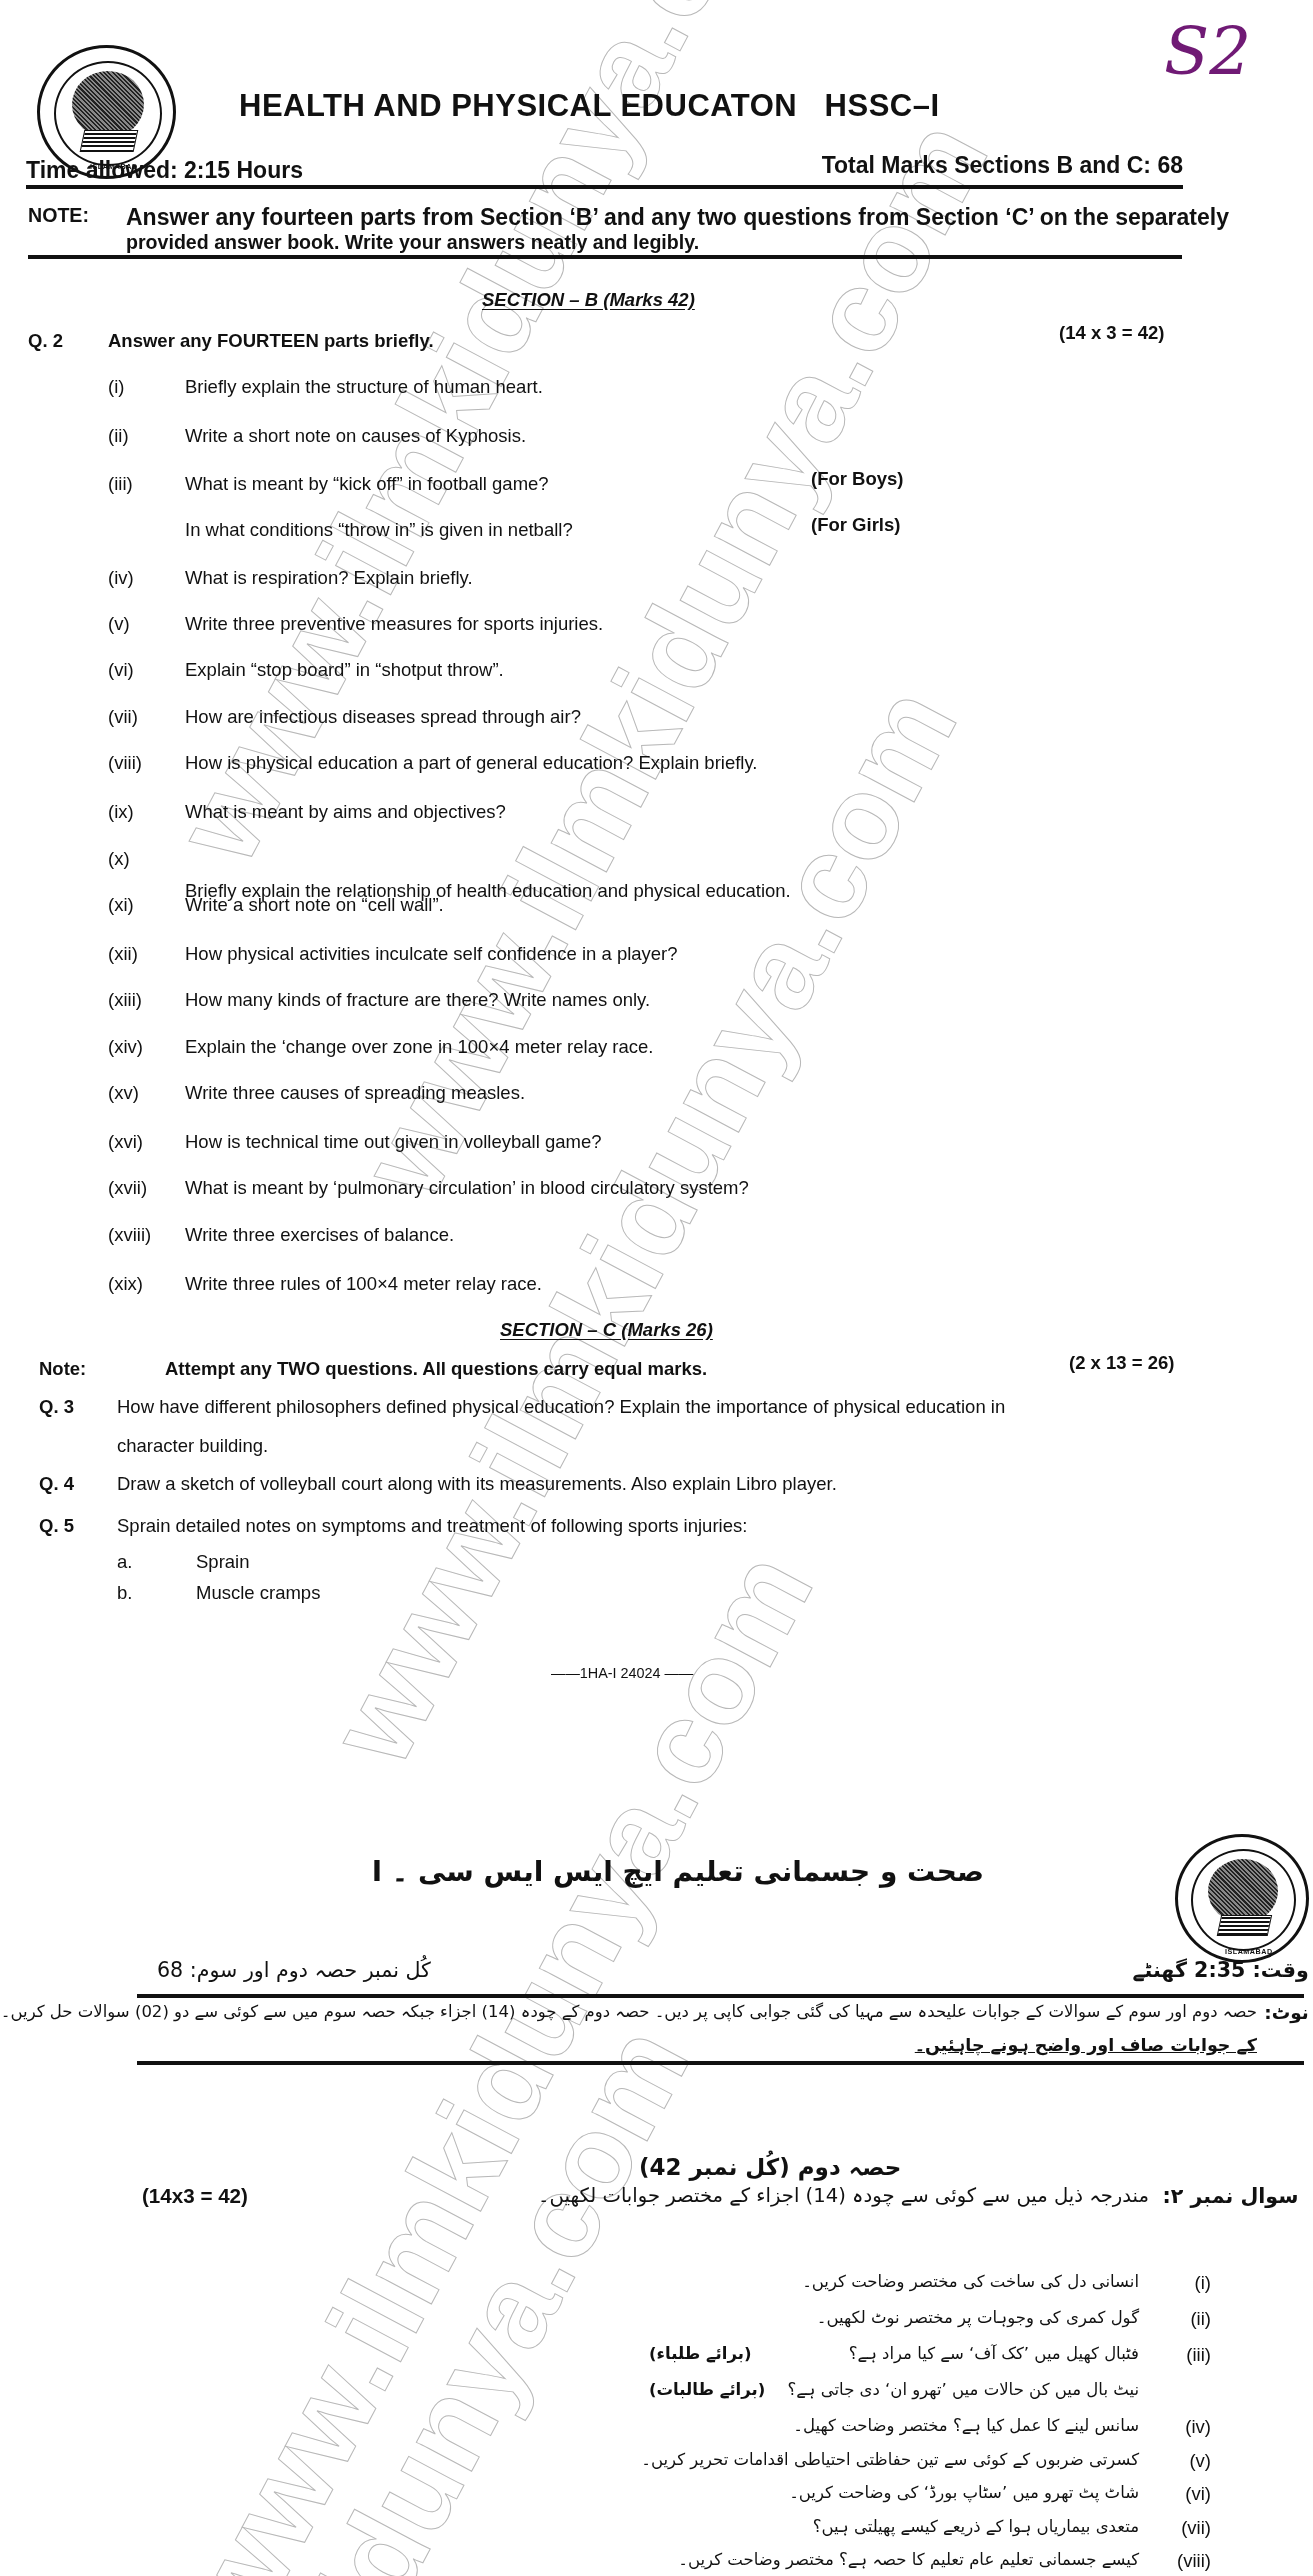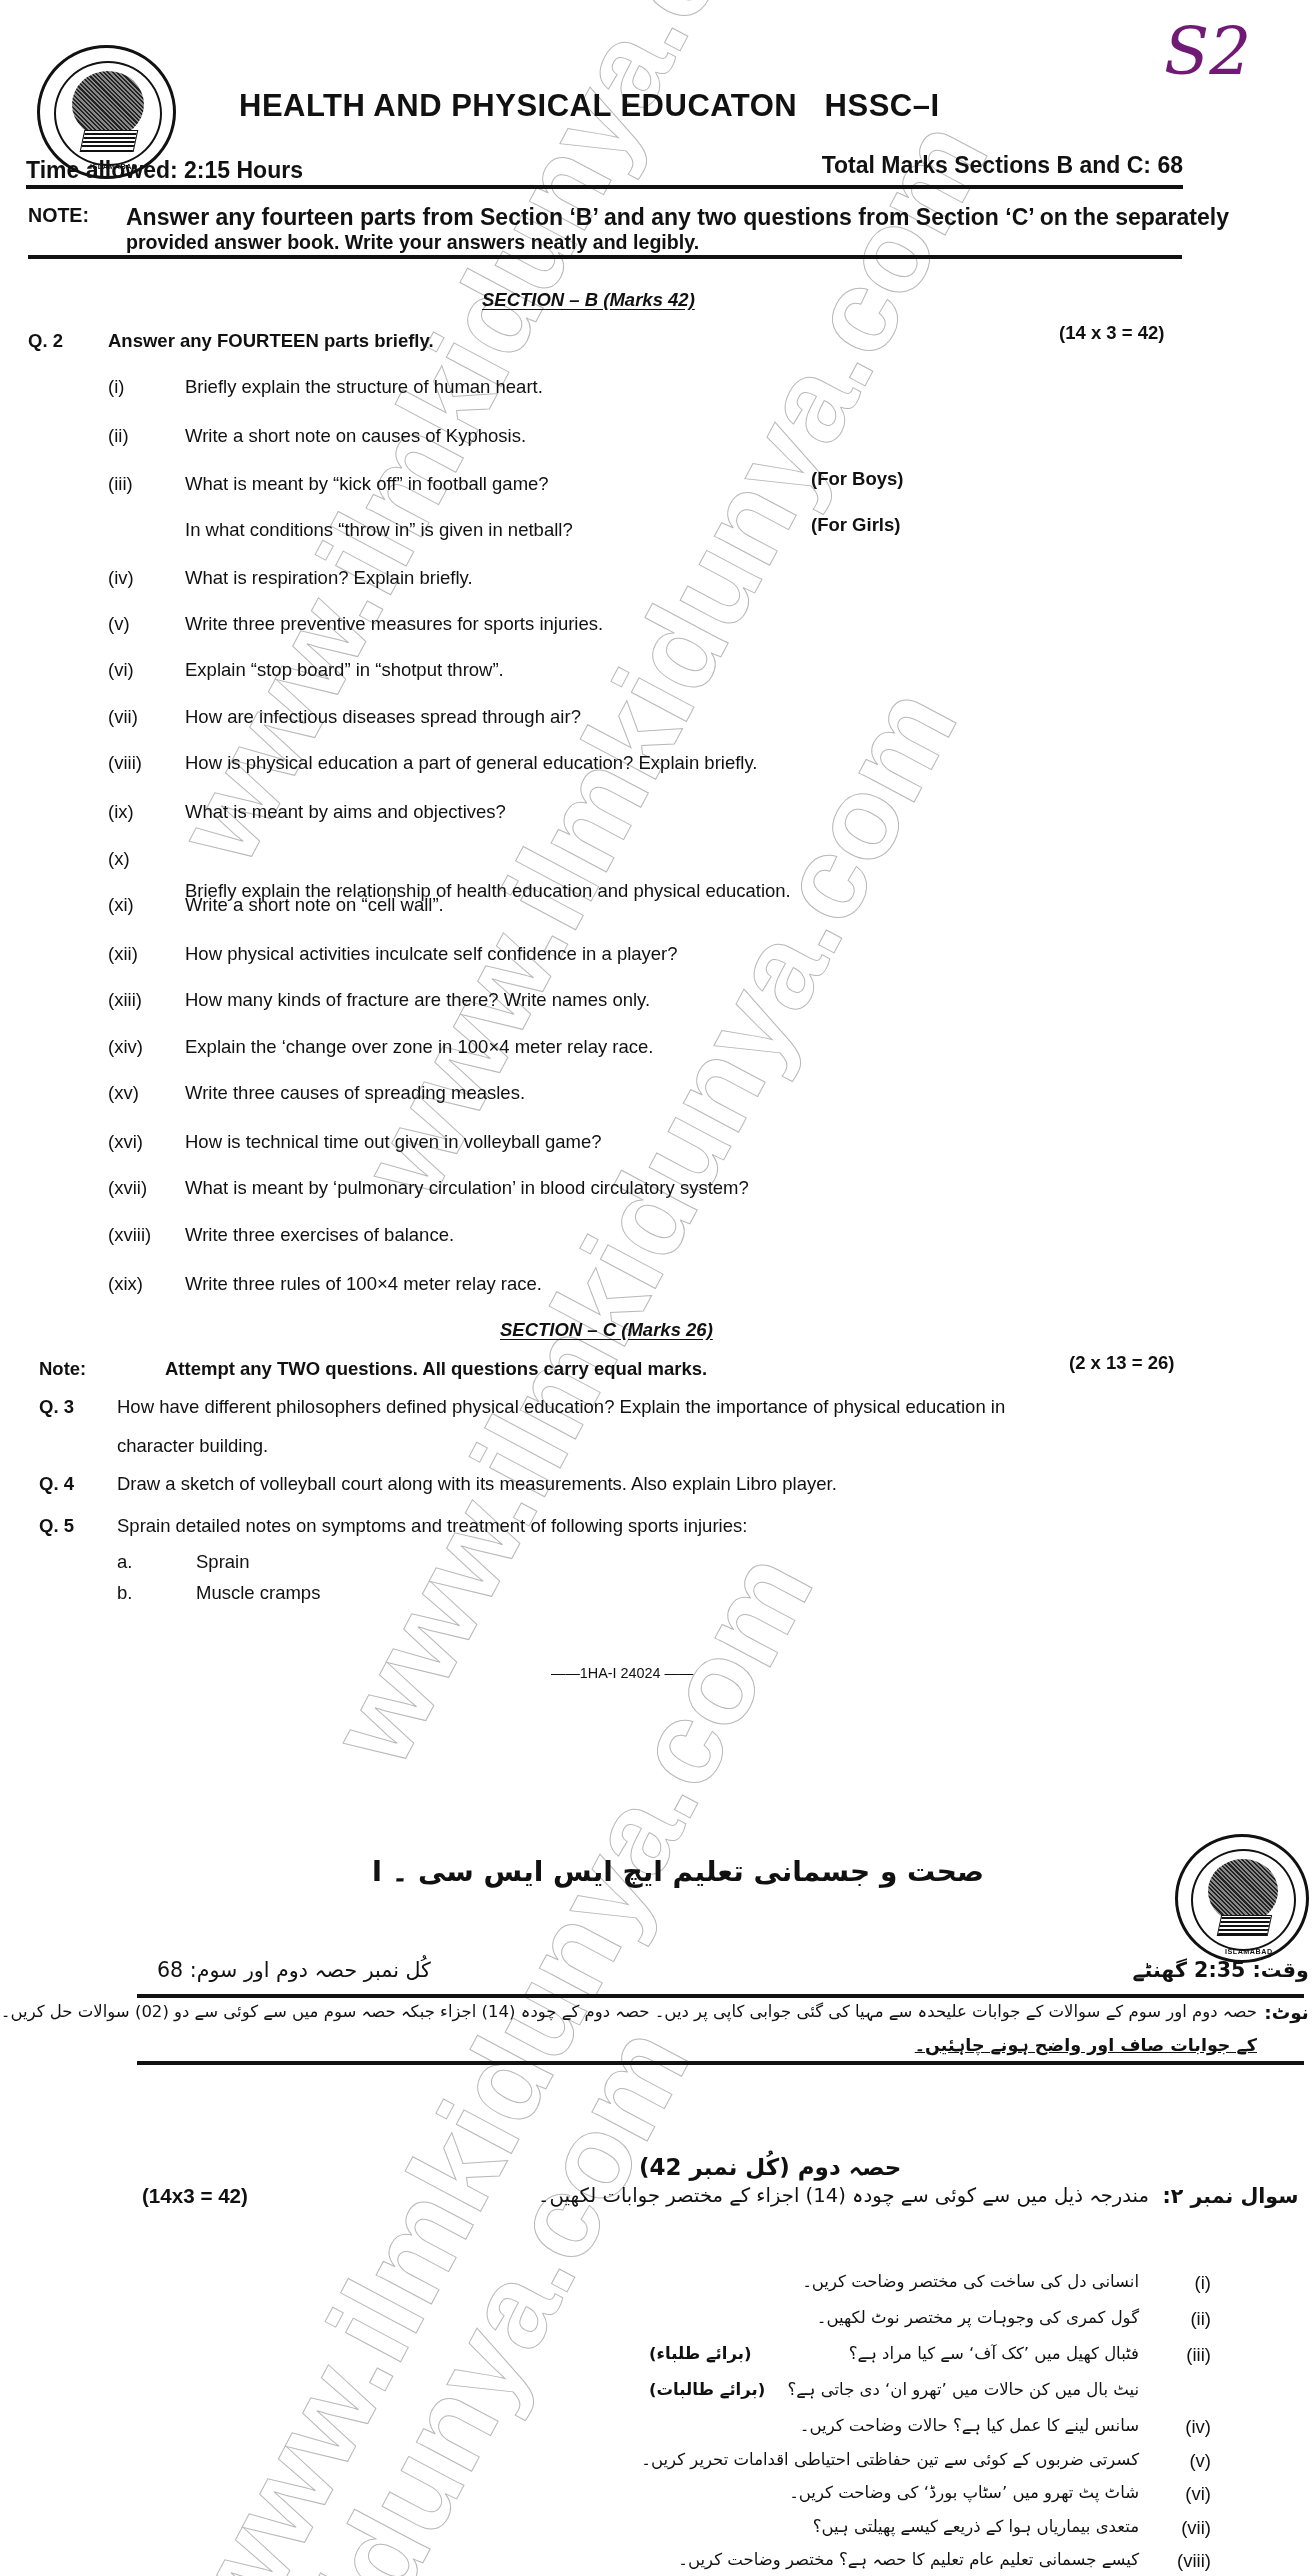--- a/index.html
+++ b/index.html
@@ -151,21 +151,21 @@
     <div class="abs ur" style="right: 175px; top: 2272px; font-size: 16.5px;">انسانی دل کی ساخت کی مختصر وضاحت کریں۔</div>
     <div class="abs en" style="right: 103px; top: 2308px;">(ii)</div>
     <div class="abs ur" style="right: 175px; top: 2308px; font-size: 16.5px;">گول کمری کی وجوہات پر مختصر نوٹ لکھیں۔</div>
     <div class="abs en" style="right: 103px; top: 2344px;">(iii)</div>
     <div class="abs ur" style="right: 175px; top: 2344px; font-size: 16.5px;">فٹبال کھیل میں ’کک آف‘ سے کیا مراد ہے؟</div>
     <div class="abs ur ur-b" style="left: 649px; top: 2344px; font-size: 16.5px;">(برائے طلباء)</div>
     <div class="abs en" style="right: 103px; top: 2380px;"></div>
     <div class="abs ur" style="right: 175px; top: 2380px; font-size: 16.5px;">نیٹ بال میں کن حالات میں ’تھرو ان‘ دی جاتی ہے؟</div>
     <div class="abs ur ur-b" style="left: 649px; top: 2380px; font-size: 16.5px;">(برائے طالبات)</div>
     <div class="abs en" style="right: 103px; top: 2416px;">(iv)</div>
-    <div class="abs ur" style="right: 175px; top: 2416px; font-size: 16.5px;">سانس لینے کا عمل کیا ہے؟ حالات وضاحت کریں۔</div>
+    <div class="abs ur" style="right: 175px; top: 2416px; font-size: 16.5px;">سانس لینے کا عمل کیا ہے؟ مختصر وضاحت کھیل۔</div>
     <div class="abs en" style="right: 103px; top: 2450px;">(v)</div>
     <div class="abs ur" style="right: 175px; top: 2450px; font-size: 16.5px;">کسرتی ضربوں کے کوئی سے تین حفاظتی احتیاطی اقدامات تحریر کریں۔</div>
     <div class="abs en" style="right: 103px; top: 2483px;">(vi)</div>
     <div class="abs ur" style="right: 175px; top: 2483px; font-size: 16.5px;">شاٹ پٹ تھرو میں ’سٹاپ بورڈ‘ کی وضاحت کریں۔</div>
     <div class="abs en" style="right: 103px; top: 2517px;">(vii)</div>
     <div class="abs ur" style="right: 175px; top: 2517px; font-size: 16.5px;">متعدی بیماریاں ہوا کے ذریعے کیسے پھیلتی ہیں؟</div>
     <div class="abs en" style="right: 103px; top: 2550px;">(viii)</div>
     <div class="abs ur" style="right: 175px; top: 2550px; font-size: 16.5px;">کیسے جسمانی تعلیم عام تعلیم کا حصہ ہے؟ مختصر وضاحت کریں۔</div>
   </div>
 

